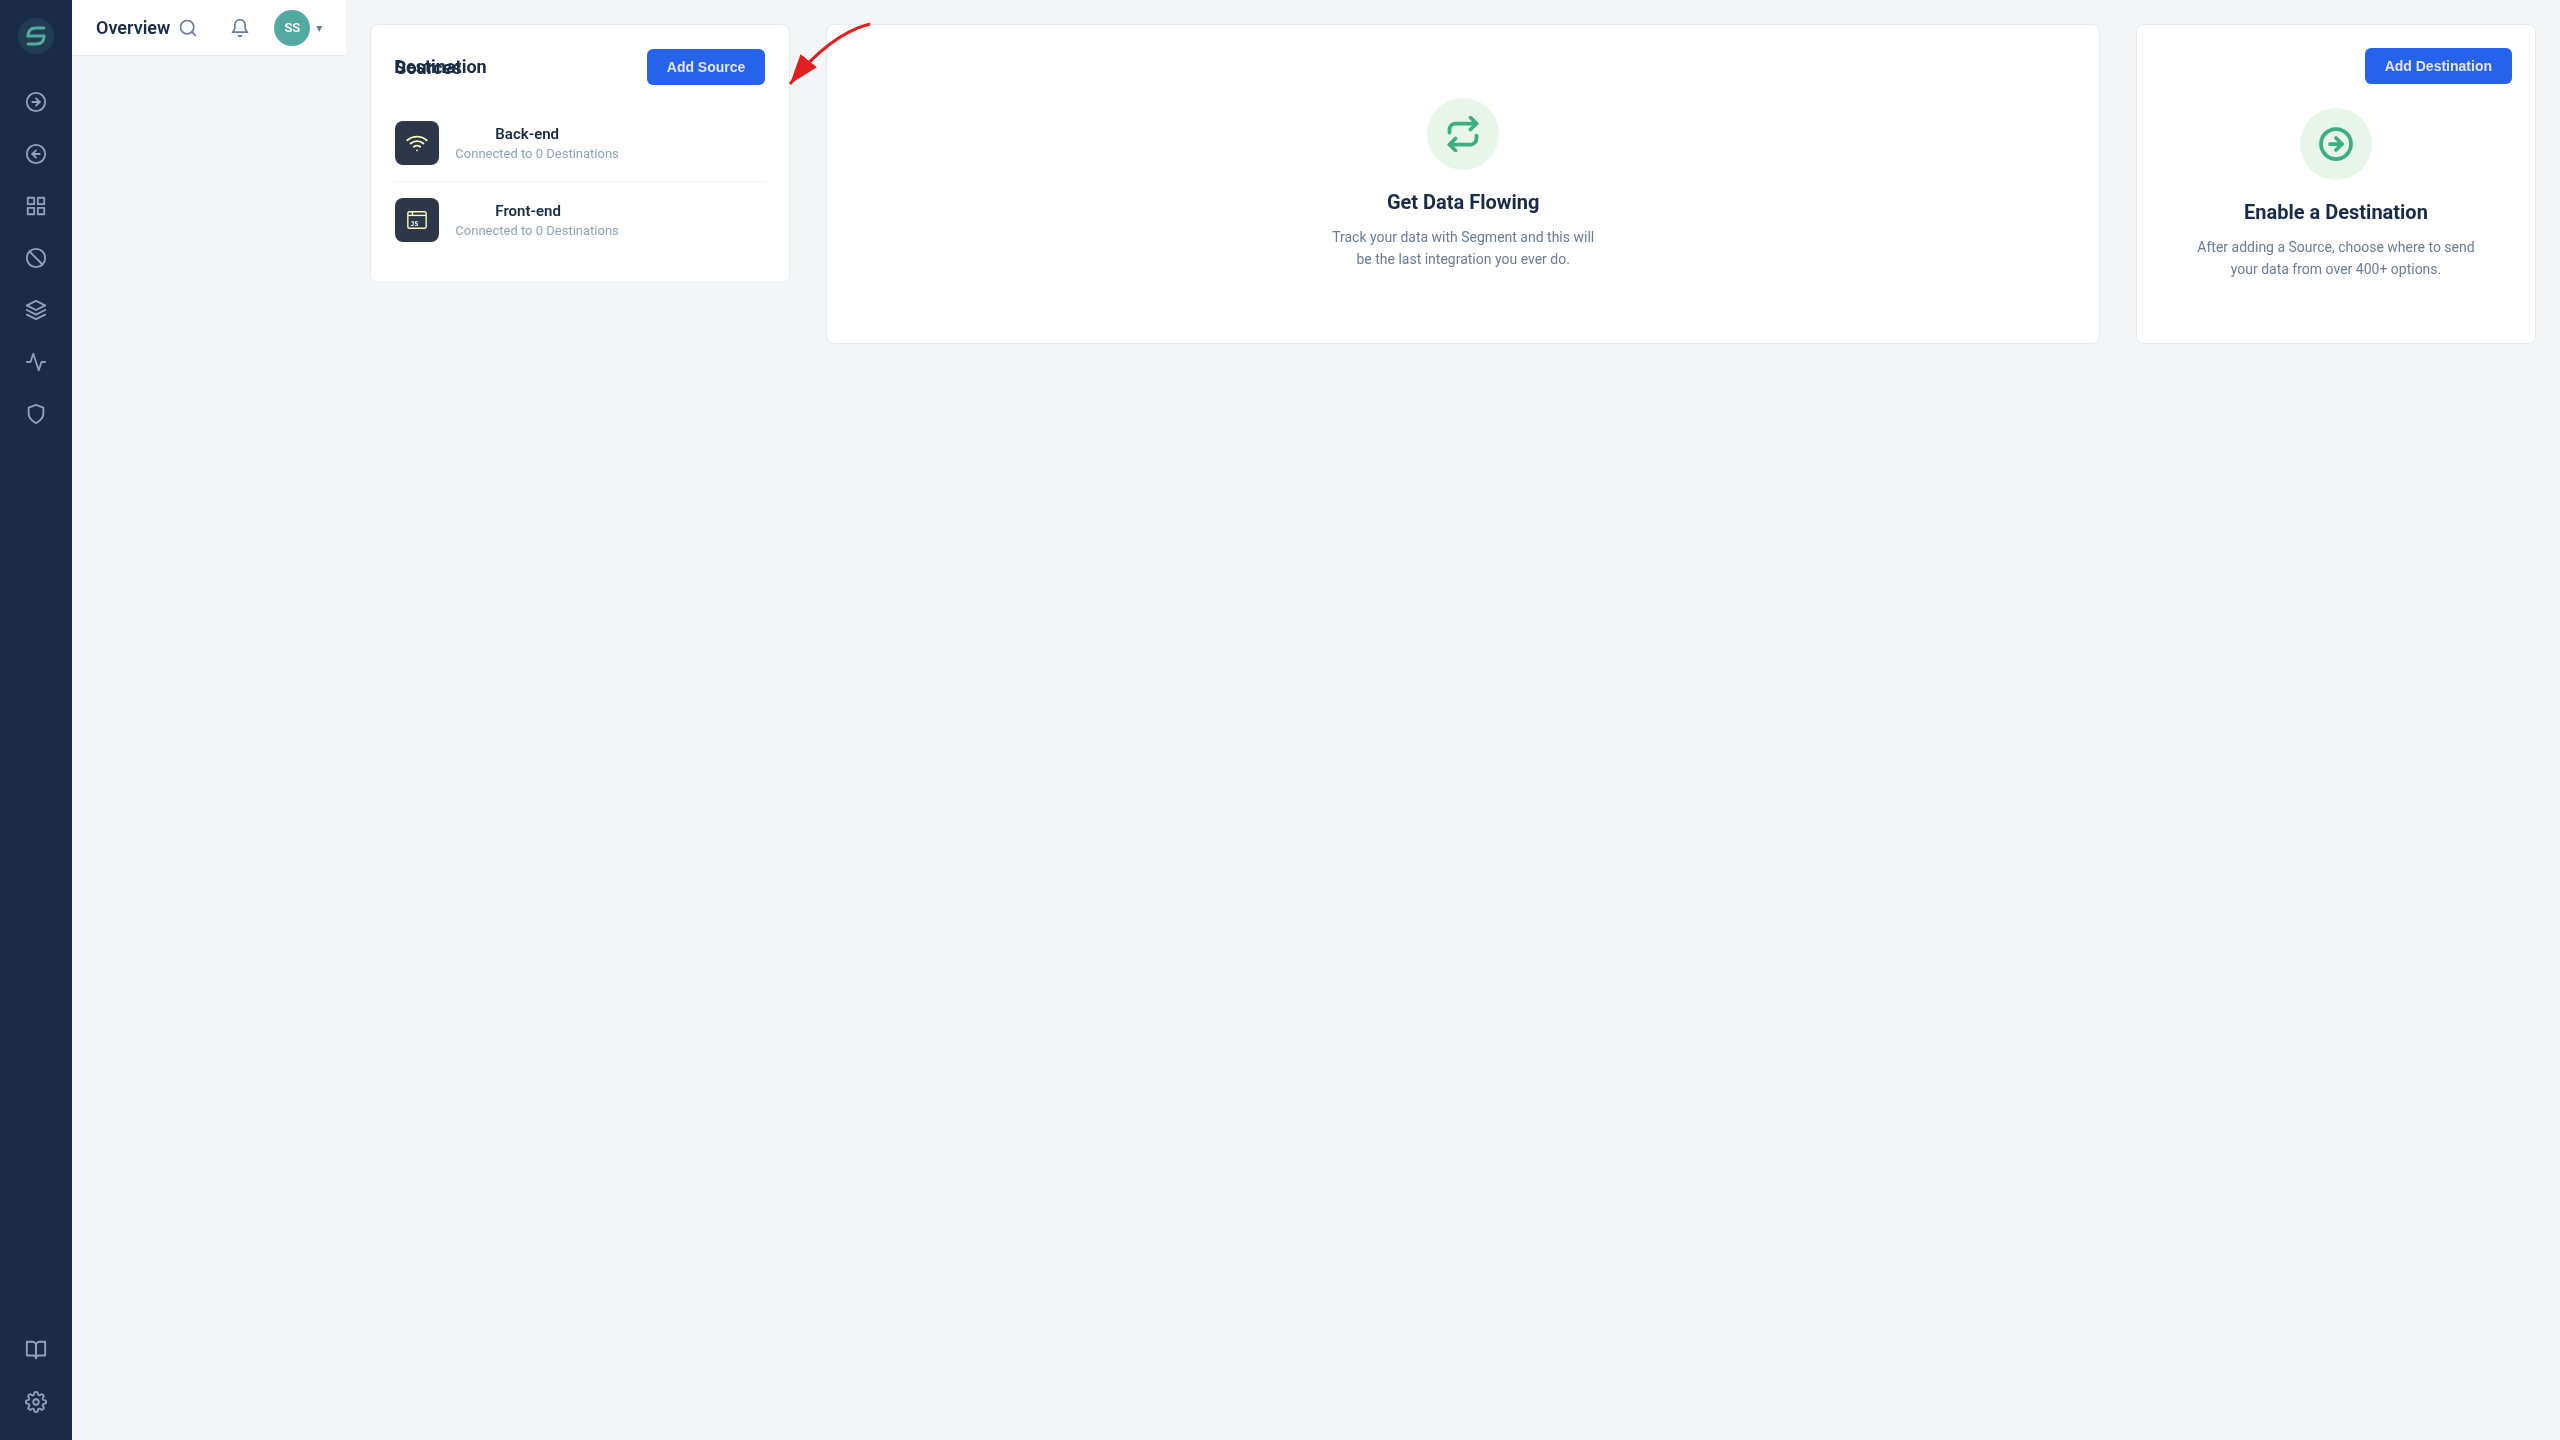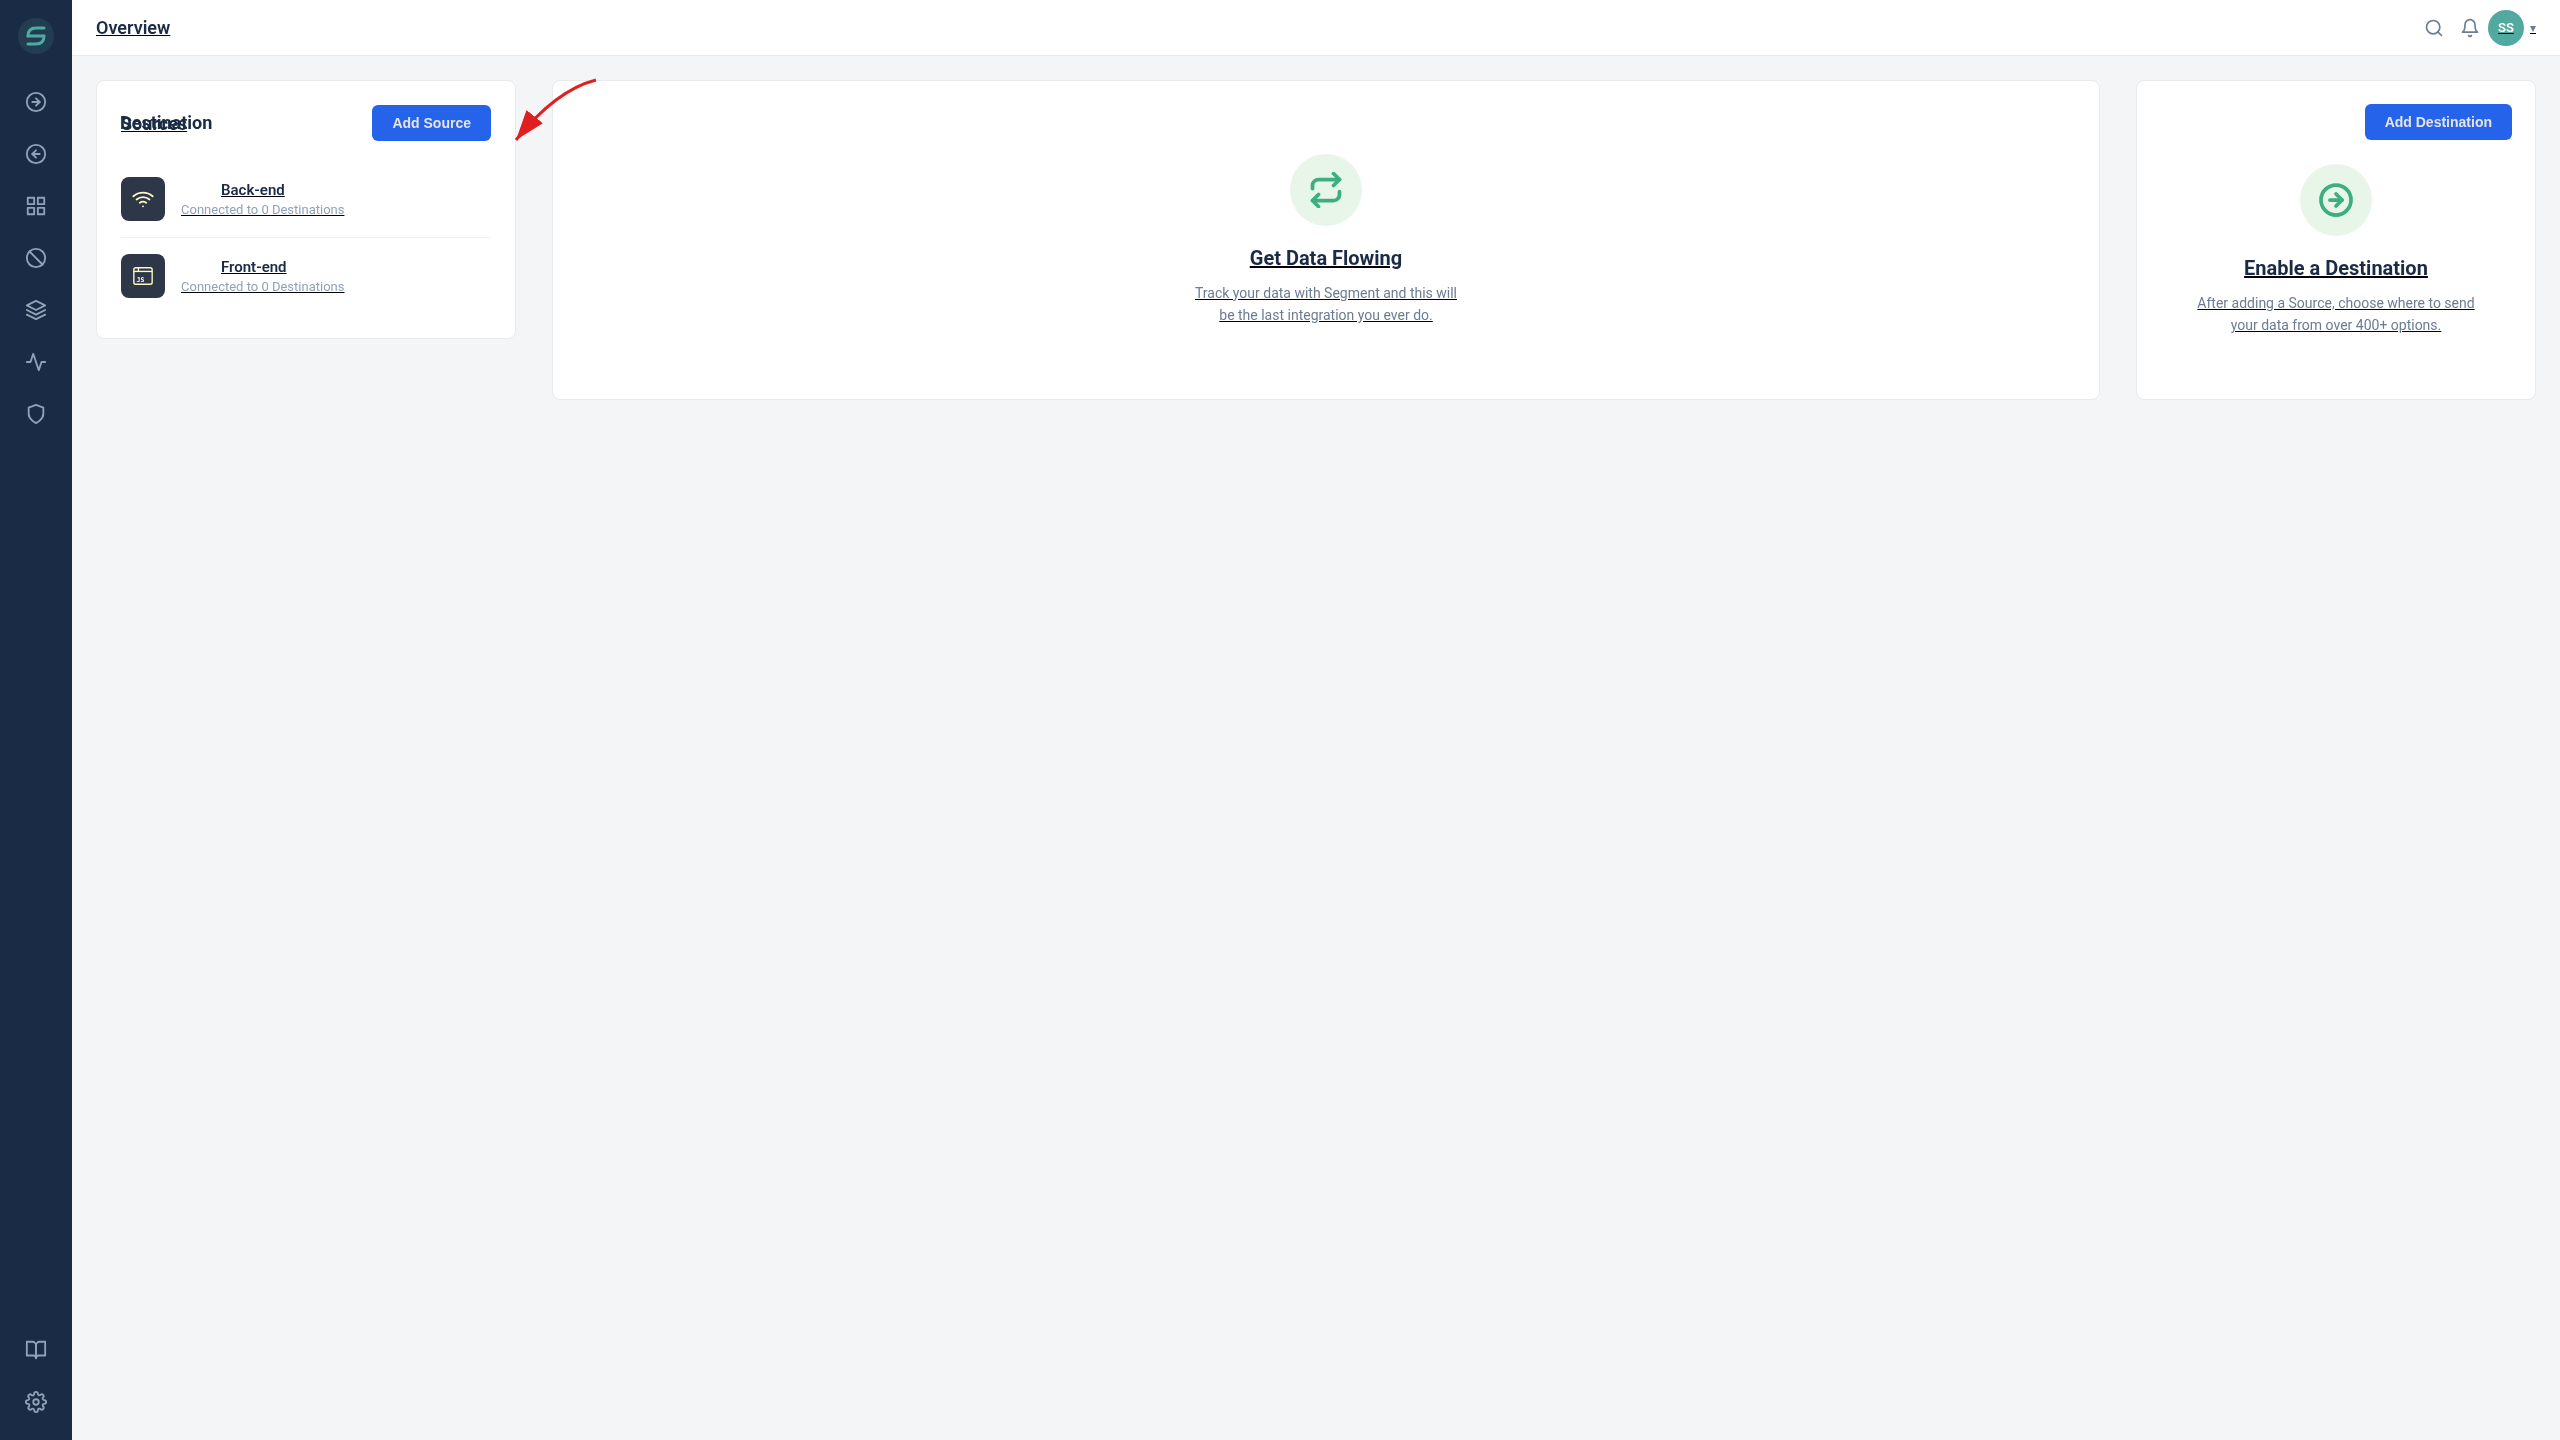--- a/index.html
+++ b/index.html
@@ -48,23 +48,22 @@
       flex-direction: column;
       align-items: center;
       gap: 8px;
       margin-top: auto;
     }
 
     
     .main-wrapper {
       flex: 1;
       display: flex;
-      flex-direction: column;
+      flex-direction: row;
       overflow: hidden;
-      text-decoration: underline;
     }
 
     
     .header {
       background: #fff;
       height: 56px;
       display: flex;
       align-items: center;
       padding: 0 24px;
       border-bottom: 1px solid #e8eaed;
@@ -72,21 +71,21 @@
     }
     .header-title {
       font-size: 18px;
       font-weight: 600;
       color: #1a2b45;
       flex: 1;
     }
     .header-actions {
       display: flex;
       align-items: center;
-      gap: 0;
+      gap: 16px;
     }
     .header-icon-btn {
       width: 36px;
       height: 36px;
       display: flex;
       align-items: center;
       justify-content: center;
       color: #6b7c93;
       cursor: pointer;
       border-radius: 50%;

